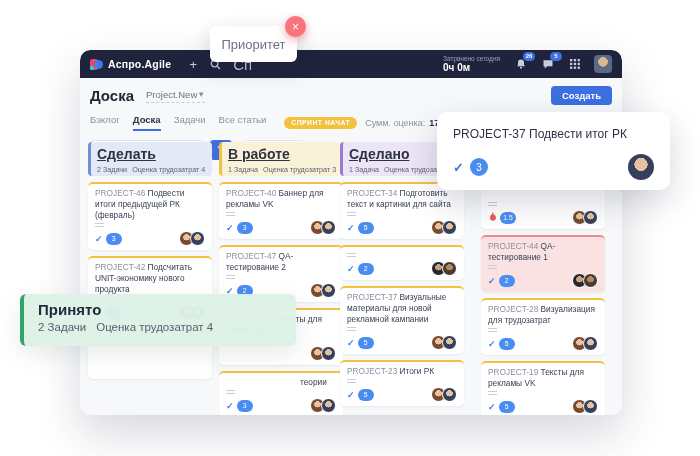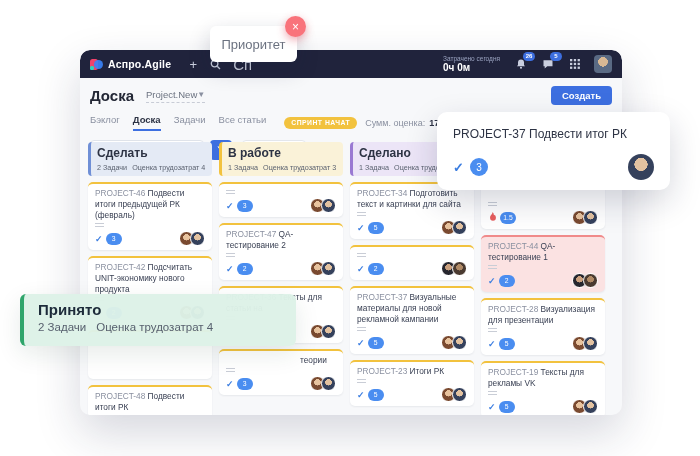--- a/index.html
+++ b/index.html
@@ -51,27 +51,27 @@
               font-size:9px;padding:0 6px;color:#3a4154;font-family:"Liberation Sans",sans-serif;}
   .search-inp::placeholder{color:#a5abb8;}
   .filter-btn{width:22px;height:20px;background:var(--accent,#3D6FE0);border:none;border-radius:4px;
               display:flex;align-items:center;justify-content:center;cursor:pointer;}
   .chip{background:#fff;border:1px solid #e3e6ec;border-radius:4px;font-size:9px;color:#3a4154;
         padding:4px 9px;margin-left:4px;cursor:pointer;}
   .add-filter{color:#8a90a0;font-size:12px;margin-left:3px;cursor:pointer;}
   
   .board{position:absolute;left:0;right:0;top:92px;bottom:0;}
   .col{position:absolute;top:0;width:124px;}
-  .col-0{left:8px}.col-1{left:139px}.col-2{left:270px}.col-3{left:401px}
+  .col-0{left:8px}.col-1{left:139px}.col-2{left:260px}.col-3{left:401px}
   .col-head{border-radius:4px;padding:4px 6px;border-left:3px solid #999;height:26px;}
   .st-blue{background:#e4eaf5;border-left-color:#6f8fd6;}
   .st-yellow{background:#faf2d8;border-left-color:var(--yellow,#F2C23E);}
   .st-purple{background:#ece5f7;border-left-color:#9a79d2;}
   .st-green{background:#dff2e8;border-left-color:var(--green,#2FA56B);}
-  .col-title{font-size:12px;font-weight:bold;color:#2d3344;}
+  .col-title{font-size:14px;font-weight:bold;color:#2d3344;text-decoration:underline;}
   .col-meta{display:flex;gap:5px;font-size:7.2px;color:#5b6270;margin-top:3px;white-space:nowrap;}
   .cards{display:flex;flex-direction:column;gap:6px;margin-top:6px;}
   .card{background:#fff;border-radius:5px;border-top:2px solid var(--yellow,#F2C23E);
         box-shadow:0 1px 2px rgba(20,30,60,.07);padding:4px 7px 5px;cursor:pointer;}
   .card.hl{background:#fbe2e2;border-top-color:#f08a8a;}
   .card.spacer{height:38px;}
   .ctitle{font-size:8.3px;line-height:11px;color:#3a4154;}
   .cid{color:#8a90a0;}
   .ct.ind{display:inline-block;margin-left:74px;}
   .tgap{height:12px;}
@@ -231,44 +231,33 @@
               <div class="cfoot">
                 <span class="chk">✓</span>
                 <span class="est">2</span>
                 <span class="avs">
                   <span class="av w"></span>
                   <span class="av m"></span>
                 </span>
               </div>
             </article>
             <article class="card spacer"></article>
-            <article class="card">
-              <div class="ctitle"><span class="cid">PROJECT-48 </span><span class="ct">Подвести итоги РК</span></div>
-              <div class="dicon"></div>
-              <div class="cfoot">
-                <span class="chk">✓</span>
-                <span class="est">2</span>
-                <span class="avs">
-                  <span class="av w"></span>
-                  <span class="av m"></span>
-                </span>
-              </div>
-            </article>
           </div>
         </section>
         <section class="col col-1">
           <div class="col-head st-yellow">
             <div class="col-title">В работе</div>
             <div class="col-meta">
               <span>1 Задача</span>
               <span>Оценка трудозатрат 3</span>
             </div>
           </div>
           <div class="cards">
             <article class="card">
+              <div class="ctitle"><span class="cid">PROJECT-40 </span><span class="ct">Баннер для рекламы VK</span></div>
               <div class="dicon"></div>
               <div class="cfoot">
                 <span class="chk">✓</span>
                 <span class="est">3</span>
                 <span class="avs">
                   <span class="av w"></span>
                   <span class="av m"></span>
                 </span>
               </div>
             </article>
@@ -397,21 +386,21 @@
               <div class="cfoot">
                 <span class="chk">✓</span>
                 <span class="est">2</span>
                 <span class="avs">
                   <span class="av wd"></span>
                   <span class="av md"></span>
                 </span>
               </div>
             </article>
             <article class="card">
-              <div class="ctitle"><span class="cid">PROJECT-28 </span><span class="ct">Визуализация для презентации</span></div>
+              <div class="ctitle"><span class="cid">PROJECT-28 </span><span class="ct">Визуализация для трудозатрат</span></div>
               <div class="dicon"></div>
               <div class="cfoot">
                 <span class="chk">✓</span>
                 <span class="est">5</span>
                 <span class="avs">
                   <span class="av w"></span>
                   <span class="av m"></span>
                 </span>
               </div>
             </article>

